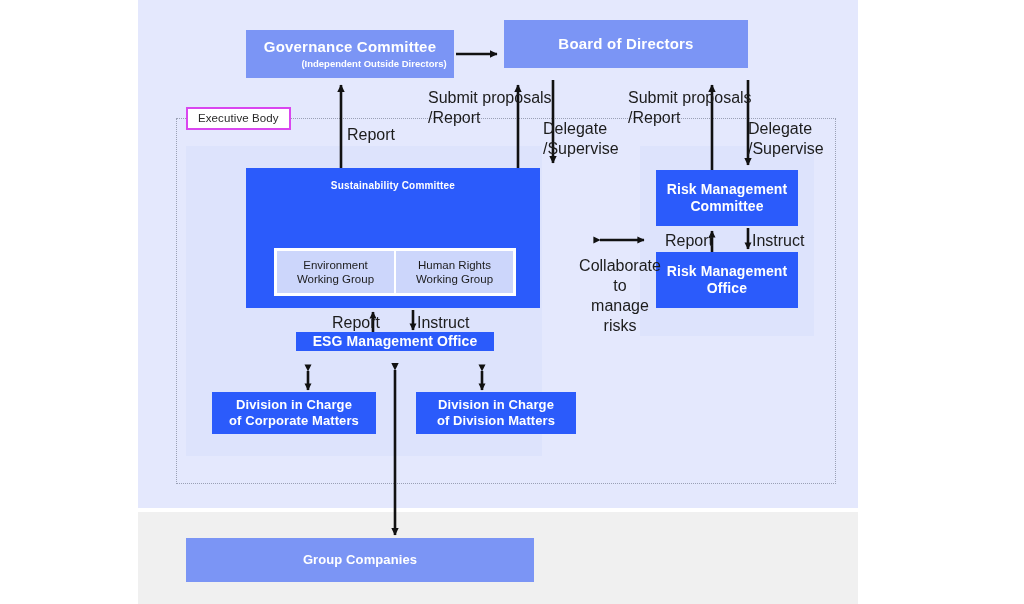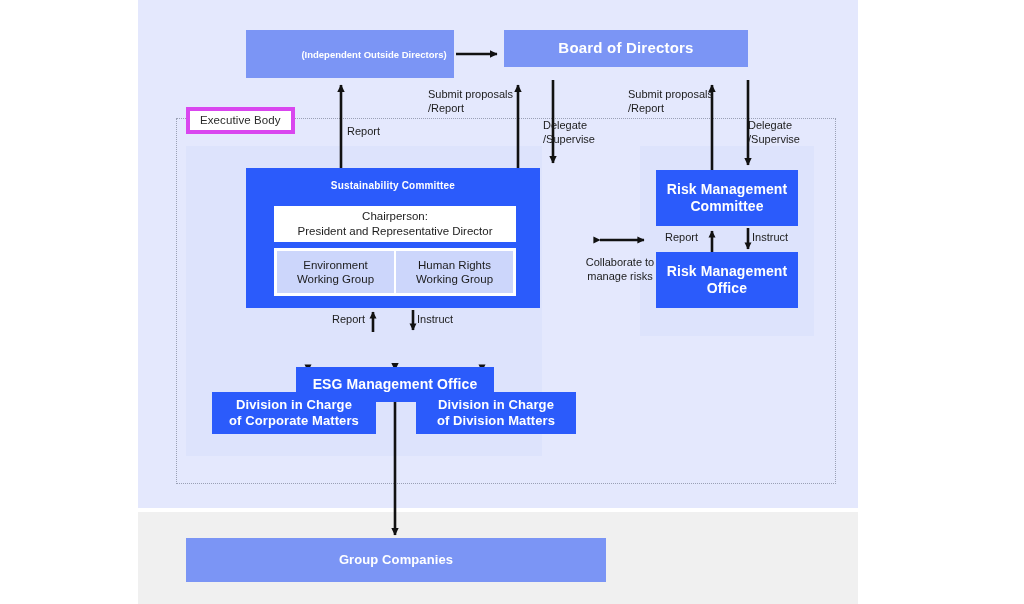--- a/index.html
+++ b/index.html
@@ -20,21 +20,21 @@
     position: absolute; left: 138px; top: 512px; width: 720px; height: 92px;
     background: #f0f0f0;
   }
   .exec-dotted {
     position: absolute; left: 176px; top: 118px; width: 660px; height: 366px;
     border: 1.5px dotted #9aa0b5;
     background: transparent;
   }
   .exec-label {
     position: absolute; left: 186px; top: 107px;
-    background: #ffffff; border: 4px solid #d946ef;
+    background: #ffffff; border: 2px solid #d946ef;
     padding: 3px 10px 4px 10px;
     font-size: 11.5px; color: #2a2a2a; letter-spacing: .1px;
     white-space: nowrap;
   }
   .panel-inner-left {
     position: absolute; left: 186px; top: 146px; width: 356px; height: 310px;
     background: #dde3fc;
   }
   .panel-inner-right {
     position: absolute; left: 640px; top: 146px; width: 174px; height: 190px;
@@ -53,29 +53,29 @@
   .t-gov-main   { font-size: 15px; font-weight: bold; letter-spacing: .2px; }
   .t-gov-sub    { font-size: 9.5px; font-weight: bold; margin-top: 2px; margin-left: 48px; }
   .t-bod        { font-size: 15px; font-weight: bold; letter-spacing: .2px; }
   .t-sust       { font-size: 10px; font-weight: bold; letter-spacing: .2px; text-align: center; }
   .t-risk       { font-size: 14px; font-weight: bold; letter-spacing: .1px; }
   .t-esg        { font-size: 14px; font-weight: bold; letter-spacing: .1px; }
   .t-div        { font-size: 13px; font-weight: bold; letter-spacing: .1px; }
   .t-grp        { font-size: 13px; font-weight: bold; letter-spacing: .1px; }
 
   #gov  { left: 246px; top: 30px;  width: 208px; height: 48px; }
-  #bod  { left: 504px; top: 30px;  width: 244px; height: 37px; }
+  #bod  { left: 504px; top: 20px;  width: 244px; height: 48px; }
   #sust { left: 246px; top: 168px; width: 294px; height: 140px;
           justify-content: flex-start; padding-top: 12px; }
   #rmc  { left: 656px; top: 170px; width: 142px; height: 56px; }
   #rmo  { left: 656px; top: 252px; width: 142px; height: 56px; }
-  #esg  { left: 296px; top: 332px; width: 198px; height: 35px; margin-top: 35px; }
+  #esg  { left: 296px; top: 332px; width: 198px; height: 19px; }
   #divc { left: 212px; top: 392px; width: 164px; height: 42px; }
   #divb { left: 416px; top: 392px; width: 160px; height: 42px; }
-  #grp  { left: 186px; top: 538px; width: 420px; height: 44px; }
+  #grp  { left: 186px; top: 538px; width: 348px; height: 44px; }
 
   .chair {
     position: absolute; left: 274px; top: 206px; width: 242px; height: 36px;
     background: #ffffff; color: #1c1c1c;
     display: flex; flex-direction: column; align-items: center; justify-content: center;
     font-size: 11.5px; line-height: 1.28; text-align: center;
   }
   .wg-wrap {
     position: absolute; left: 274px; top: 248px; width: 242px; height: 48px;
     background: #ffffff; display: flex; align-items: center; justify-content: space-between;
@@ -85,21 +85,21 @@
     width: 117px; height: 42px; background: #ccd6fb; color: #1c1c1c;
     display: flex; flex-direction: column; align-items: center; justify-content: center;
     font-size: 11.5px; line-height: 1.25; text-align: right;
   }
 
   
   svg.edges { position: absolute; left: 0; top: 0; width: 1024px; height: 604px; pointer-events: none; }
 
   
   .elabel {
-    position: absolute; font-size: 11px; color: #1c1c1c;
+    position: absolute; font-size: 16px; color: #1c1c1c;
     line-height: 1.25; white-space: pre-line;
   }
   .l-sp1   { left: 428px; top: 88px; }
   .l-ds1   { left: 543px; top: 119px; }
   .l-sp2   { left: 628px; top: 88px; }
   .l-ds2   { left: 748px; top: 119px; }
   .l-rep1  { left: 347px; top: 125px; }
   .l-rep2  { left: 332px; top: 313px; }
   .l-ins2  { left: 417px; top: 313px; }
   .l-rep3  { left: 665px; top: 231px; }
@@ -155,33 +155,30 @@
 
       <line x1="482" y1="371" x2="482" y2="390" marker-start="url(#ahs)" marker-end="url(#ahs)"></line>
 
       <line x1="395" y1="370" x2="395" y2="535" marker-start="url(#ah)" marker-end="url(#ah)"></line>
     </g>
   </svg>
 
   <div class="exec-label">Executive Body</div>
 
   <div class="box box-lt" id="gov">
+    <div class="t-gov-main">Governance Committee</div>
     <div class="t-gov-sub">(Independent Outside Directors)</div>
   </div>
 
   <div class="box box-lt" id="bod">
     <div class="t-bod">Board of Directors</div>
   </div>
 
   <div class="box box-dk" id="sust">
     <div class="t-sust">Sustainability Committee</div>
-  </div>
-  <div class="chair">
-    <div>Chairperson:</div>
-    <div>President and Representative Director</div>
   </div>
   <div class="wg-wrap">
     <div class="wg">
       <div>Environment</div>
       <div>Working Group</div>
     </div>
     <div class="wg">
       <div>Human Rights</div>
       <div>Working Group</div>
     </div>

